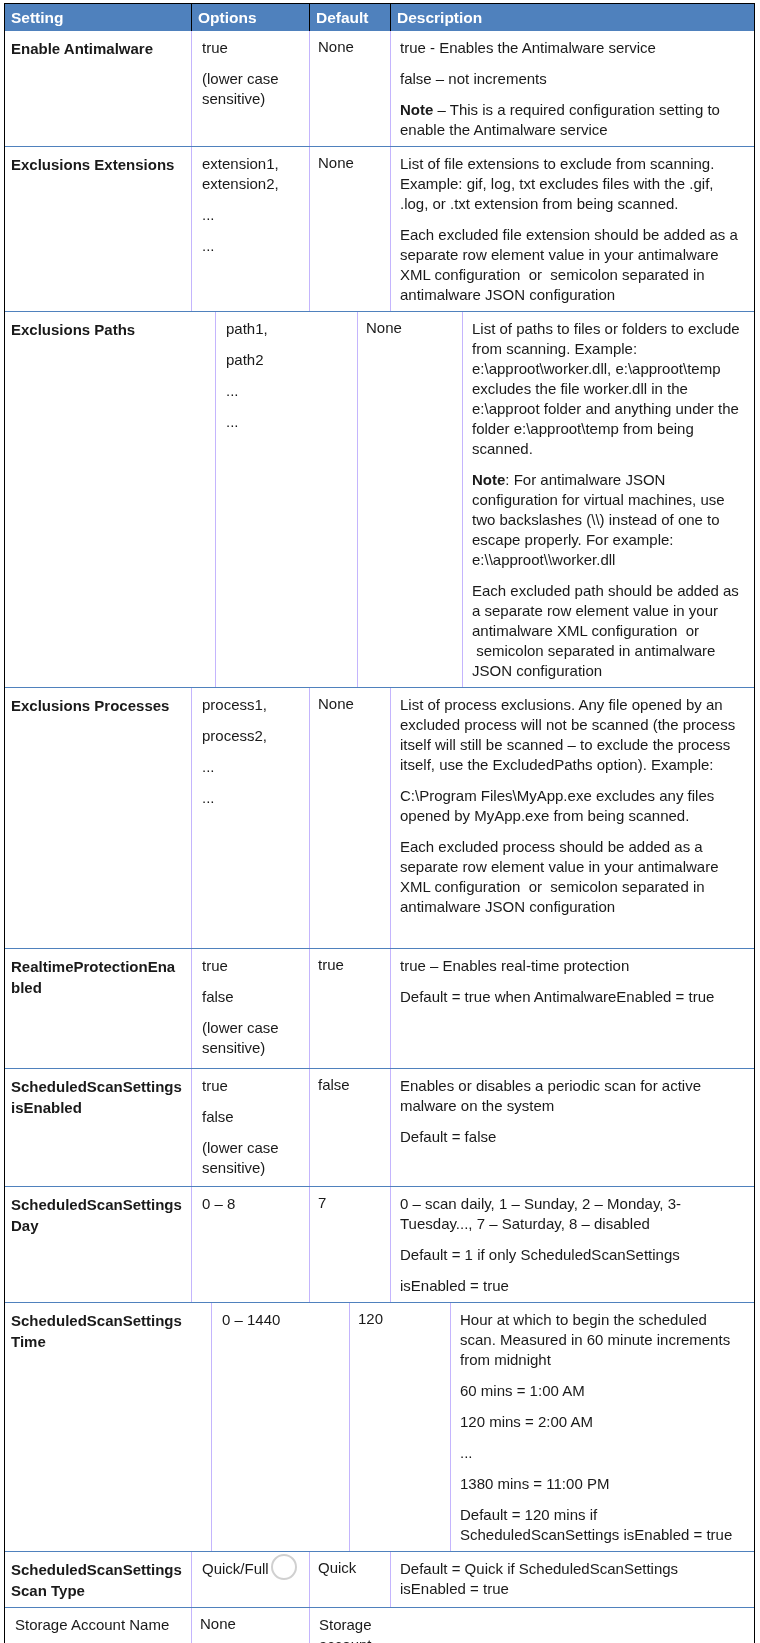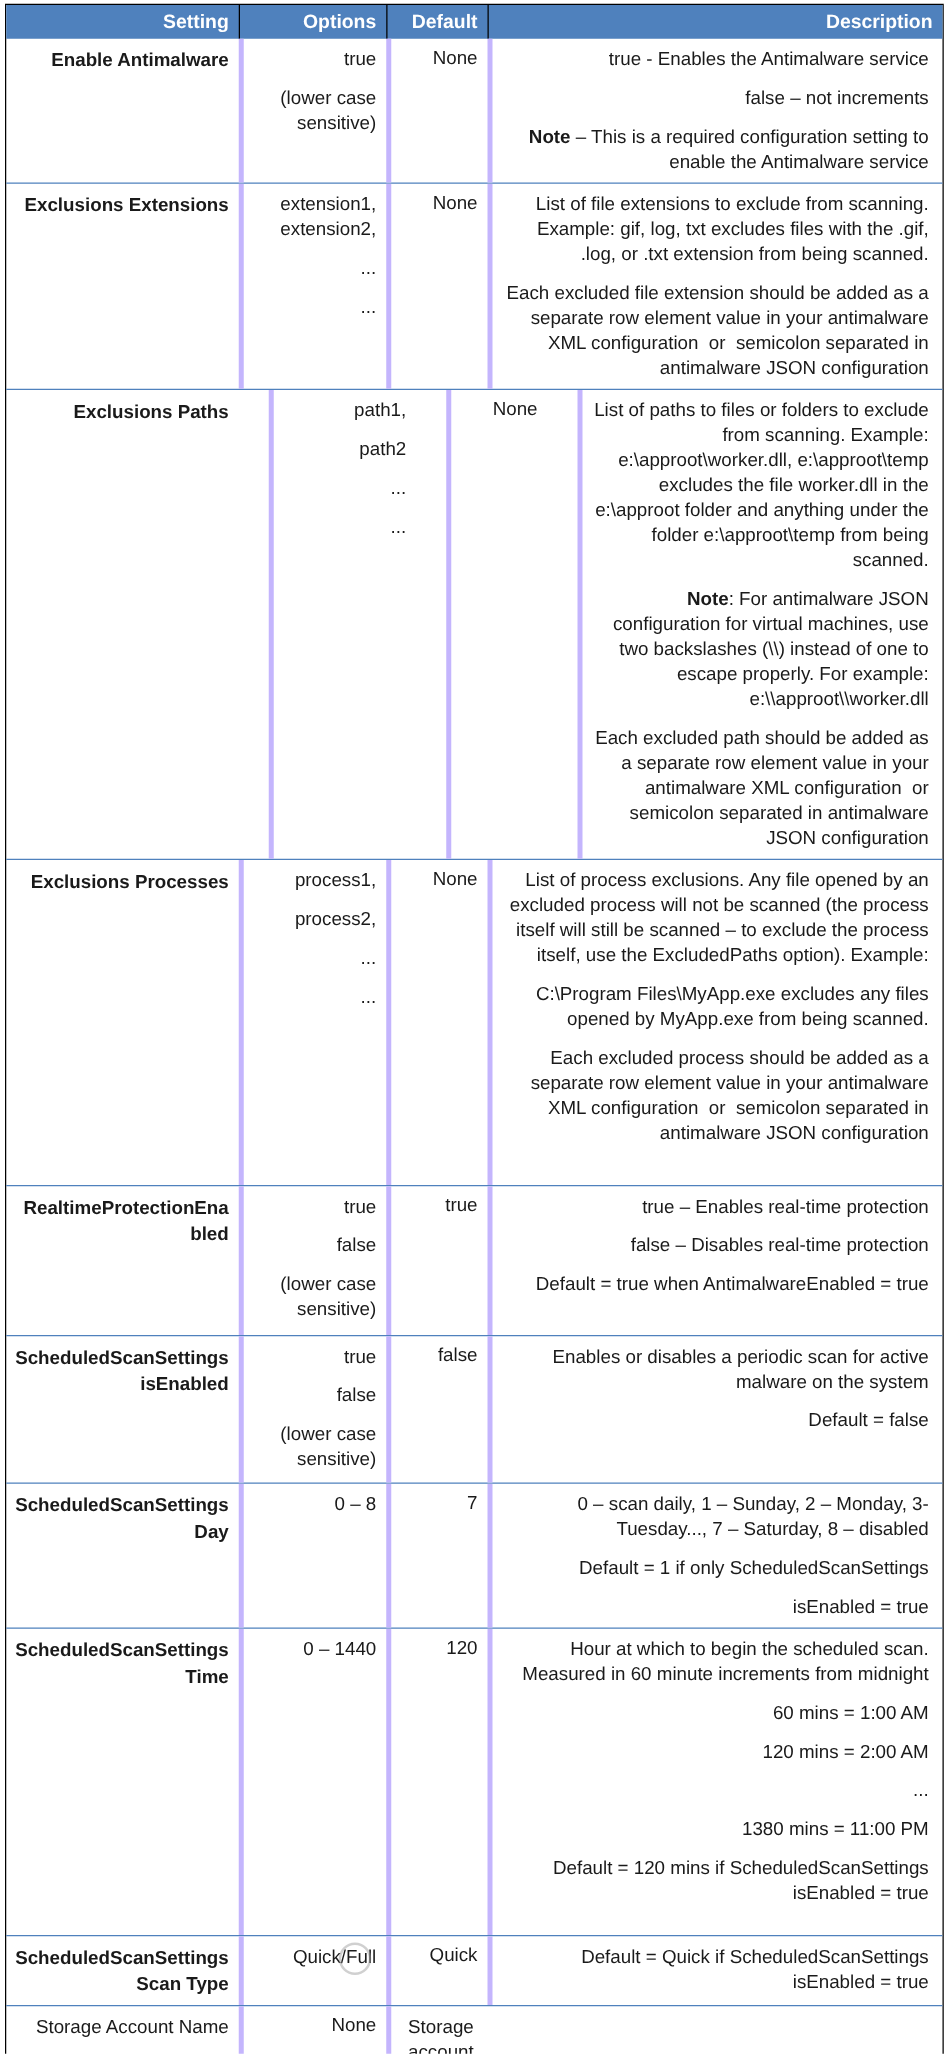--- a/index.html
+++ b/index.html
@@ -18,22 +18,22 @@
     border: 1px solid #000;
     border-bottom-width: 2px;
     background: #fff;
   }
   .trow {
     display: grid;
     grid-template-columns: 186px 118px 81px 1fr;
   }
   
   .tbl > .trow:nth-child(n+3) { border-top: 1px solid #4f81bd; }
-  .cell { padding: 7px 8px 6px 6px; text-align: right; }
-  .cell + .cell { border-left: 4px solid #c4b5fd; }
+  .cell { padding: 7px 8px 6px 6px; }
+  .cell + .cell { border-left: 1px solid #c4b5fd; }
 
   .thead { background: #4f81bd; color: #ffffff; min-height: 27px; }
   .thead .cell { padding: 4px 8px 4px 6px; font-weight: bold; font-size: 15.5px; line-height: 19px; }
   .thead .cell + .cell { border-left: 1px solid #000; }
 
   .c-setting { font-weight: bold; font-size: 15px; line-height: 21px; overflow-wrap: break-word; word-break: break-word; }
   .c-options { padding-left: 10px; font-size: 15px; }
   .c-default { padding-left: 8px; font-size: 15px; }
   .c-desc    { padding-left: 9px; padding-right: 11px; font-size: 15px; }
 
@@ -42,21 +42,21 @@
   .c-desc b { font-weight: bold; }
 
   
   .r1  { min-height: 115px; }
   .r2  { min-height: 160px; }
   .r3  { min-height: 311px; gap: 24px; }
   .r4  { min-height: 261px; }
   .r5  { min-height: 120px; }
   .r6  { min-height: 118px; }
   .r7  { min-height: 112px; }
-  .r8  { min-height: 246px; }
+  .r8  { min-height: 246px; gap: 20px; }
   .r9  { min-height: 55px; }
   .r10 { min-height: 98px; }
 
   
   .cursor-ring {
     position: absolute;
     left: 271px; top: 1554px;
     width: 26px; height: 26px;
     border: 2px solid rgba(150,150,150,0.45);
     border-radius: 50%;
@@ -139,21 +139,20 @@
     <div class="trow r5">
       <div class="cell c-setting"><span class="setting-name">RealtimeProtectionEnabled</span></div>
       <div class="cell c-options">
           <p>true</p>
           <p>false</p>
           <p>(lower case sensitive)</p>
         </div>
       <div class="cell c-default"><span class="default-value">true</span></div>
       <div class="cell c-desc">
           <p><span>true – Enables real-time protection</span></p>
-          <p><span>false – Disables real-time protection</span></p>
           <p><span>Default = true when AntimalwareEnabled = true</span></p>
         </div>
     </div>
 
     <div class="trow r6">
       <div class="cell c-setting"><span class="setting-name">ScheduledScanSettings isEnabled</span></div>
       <div class="cell c-options">
           <p>true</p>
           <p>false</p>
           <p>(lower case sensitive)</p>

